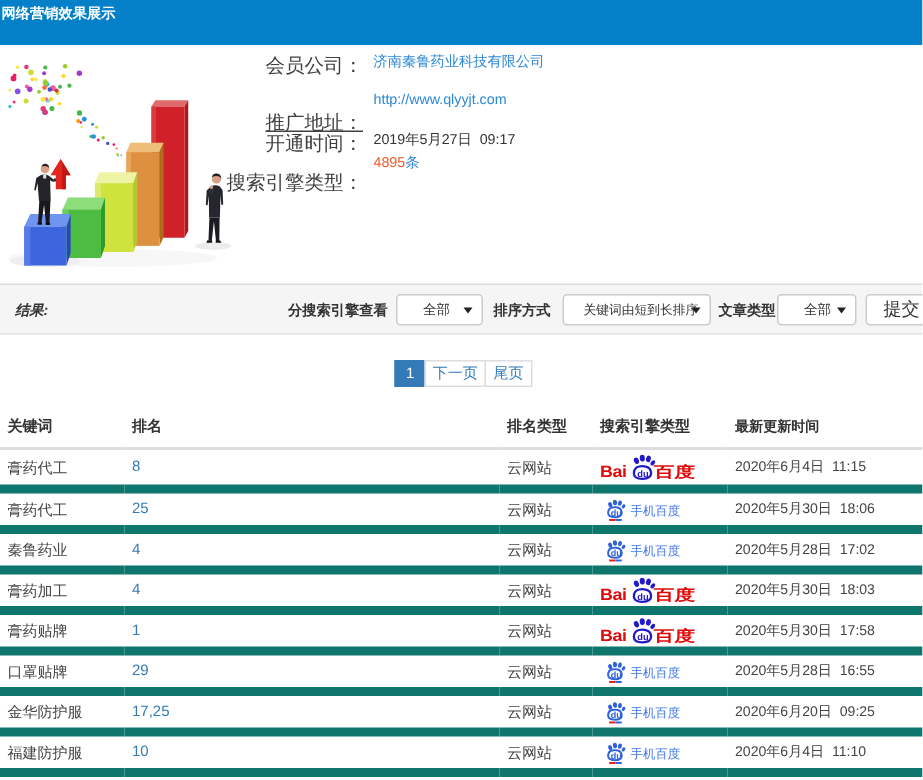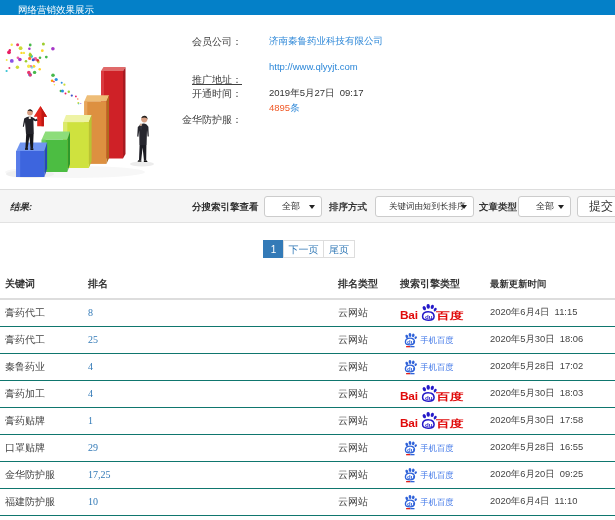--- a/index.html
+++ b/index.html
@@ -1,51 +1,51 @@
 <!DOCTYPE html>
 <html><head>
 <meta charset="utf-8">
 <style>
 *{margin:0;padding:0;box-sizing:border-box;}
 html,body{width:615px;height:520px;background:#fff;font-family:"Liberation Sans",sans-serif;overflow:hidden;position:relative;}
 .abs{position:absolute;}
-.topbar{position:absolute;left:0;top:0;width:615px;height:15px;background:#0480c8;color:#fff;font-size:9.5px;font-weight:normal;line-height:20px;padding-left:18px;}
-.infolabel{position:absolute;font-size:10px;color:#404040;width:161px;text-align:right;left:81px;}
-.infoval{position:absolute;left:249px;font-size:9.5px;color:#333;margin-left:20px;}
+.topbar{position:absolute;left:0;top:0;width:615px;height:30px;background:#0480c8;color:#fff;font-size:9.5px;font-weight:bold;line-height:20px;padding-left:1px;}
+.infolabel{position:absolute;font-size:13px;color:#404040;width:161px;text-align:right;left:81px;}
+.infoval{position:absolute;left:249px;font-size:9.5px;color:#333;}
 .blue{color:#2c87d8;}
 .filterbar{position:absolute;left:0;top:189px;width:615px;height:34px;background:#f5f5f5;border-top:1px solid #ddd;border-bottom:1px solid #e2e2e2;}
 .flabel{position:absolute;top:201px;font-size:9.5px;font-weight:bold;color:#333;white-space:nowrap;}
 .sel{position:absolute;top:196px;height:21px;background:#fff;border:1px solid #ccc;border-radius:3px;font-size:9px;color:#333;line-height:19px;padding-left:17px;white-space:nowrap;overflow:hidden;}
 .sel .arr{position:absolute;right:6px;top:8px;width:0;height:0;border-left:3.5px solid transparent;border-right:3.5px solid transparent;border-top:4px solid #222;}
 .btn{position:absolute;top:196px;left:577px;width:48px;height:21px;background:#fff;border:1px solid #ccc;border-radius:3px;font-size:12px;color:#333;text-align:center;line-height:19px;white-space:nowrap;}
 .pag{position:absolute;top:240px;left:263px;height:18px;}
 .pag span{display:block;float:left;height:18px;line-height:17px;font-size:10px;text-align:center;border:1px solid #ddd;background:#fff;color:#337ab7;margin-left:-1px;}
 .pag .cur{background:#337ab7;color:#fff;border-color:#337ab7;margin-left:0;}
 table.rt{position:absolute;left:0;top:270px;width:615px;border-collapse:collapse;table-layout:fixed;}
 table.rt th{font-size:10px;font-weight:bold;color:#333;text-align:left;height:29px;vertical-align:middle;border-bottom:2px solid #ddd;padding:0;}
-table.rt td{font-size:10px;color:#444;height:27px;vertical-align:middle;border-bottom:1px solid #0f766e;padding:0;}
+table.rt td{font-size:10px;color:#444;height:27px;vertical-align:middle;border-bottom:6px solid #0f766e;padding:0;}
 table.rt .rank{color:#337ab7;}
 .c1{width:83px;padding-left:5px!important;}
-.c2{width:250px;padding-left:5px!important;font-family:Liberation Serif, serif;}
+.c2{width:250px;padding-left:5px!important;}
 .c3{width:62px;padding-left:5px!important;font-family:Liberation Serif, serif;}
 .c4{width:90px;padding-left:5px!important;}
 .c5{width:130px;padding-left:5px!important;font-size:9.4px!important;}
 td.c1,th.c1{padding-left:5px!important;}
 </style>
 </head>
 <body>
 <div class="topbar">网络营销效果展示</div>
 
 <div class="infolabel" style="top:35px;">会员公司：</div>
 <div class="infoval blue" style="top:35px;">济南秦鲁药业科技有限公司</div>
 <div class="infolabel" style="top:73px;text-decoration:underline;">推广地址：</div>
 <div class="infoval blue" style="top:61px;">http://www.qlyyjt.com</div>
 <div class="infolabel" style="top:87px;">开通时间：</div>
 <div class="infoval" style="top:87px;">2019年5月27日&nbsp; 09:17</div>
-<div class="infolabel" style="top:113px;">金华防护服：</div>
+<div class="infolabel" style="top:113px;">搜索引擎类型：</div>
 <div class="infoval" style="top:102px;"><span style="color:#f05a28;">4895</span><span class="blue">条</span></div>
 
 <div class="abs" style="left:0;top:40px;width:170px;height:140px;">
 <svg width="170" height="140" viewBox="0 0 170 140" xmlns="http://www.w3.org/2000/svg">
 <ellipse cx="75" cy="132" rx="70" ry="6" fill="#f7f7f7"></ellipse>
 <ellipse cx="30" cy="134" rx="24" ry="4" fill="#efefef"></ellipse>
 <ellipse cx="142" cy="124" rx="12" ry="2.5" fill="#ececec"></ellipse>
 
 <polygon points="101,31 123,31 125.5,26.9 103.5,26.9" fill="#e06a6a"></polygon>
 <polygon points="123,31 125.5,26.9 125.5,114 123,118.5" fill="#a81a20"></polygon>

